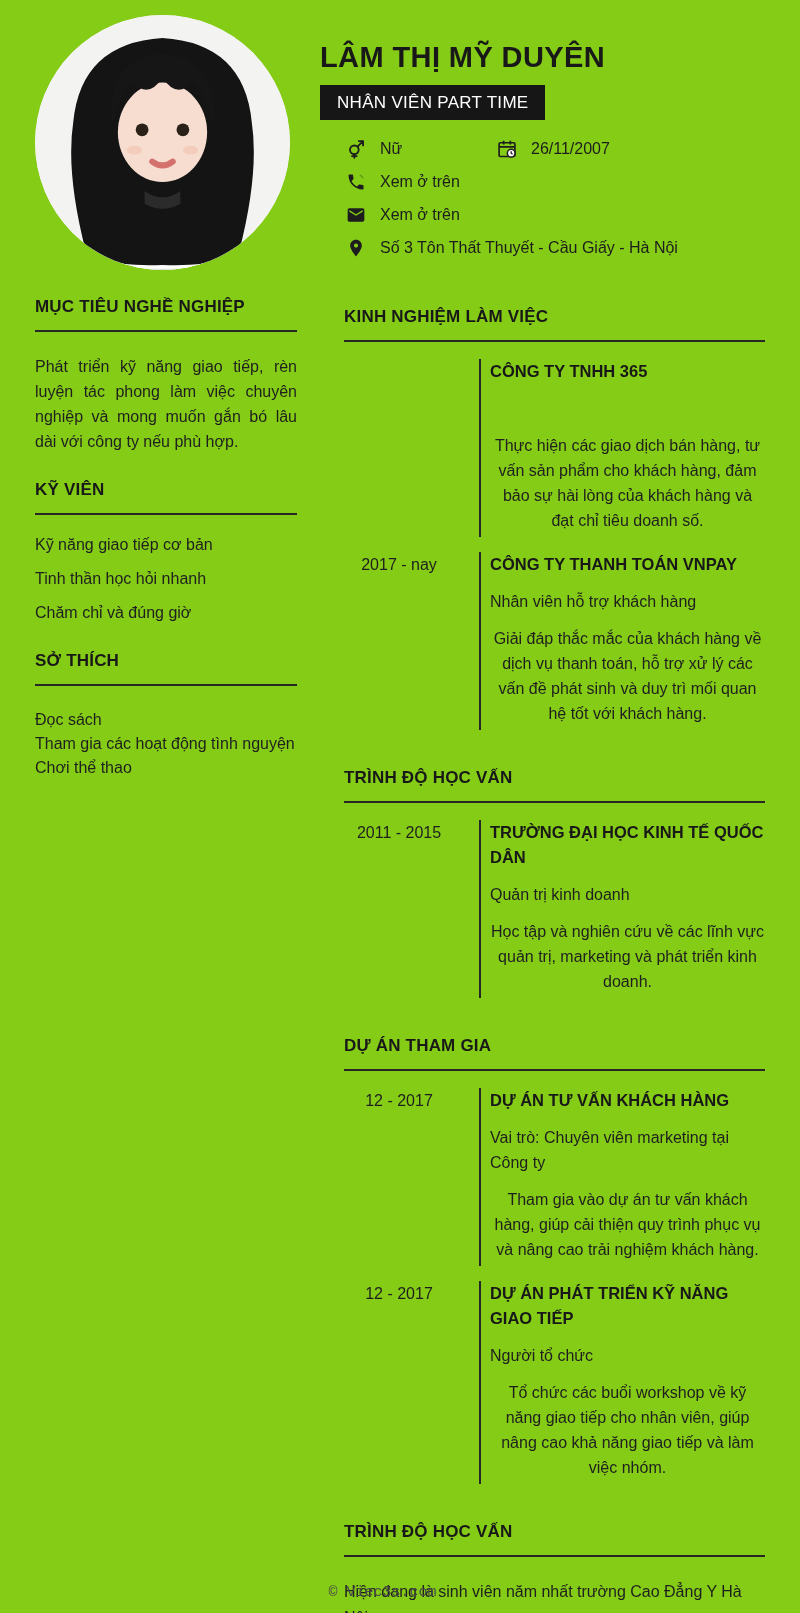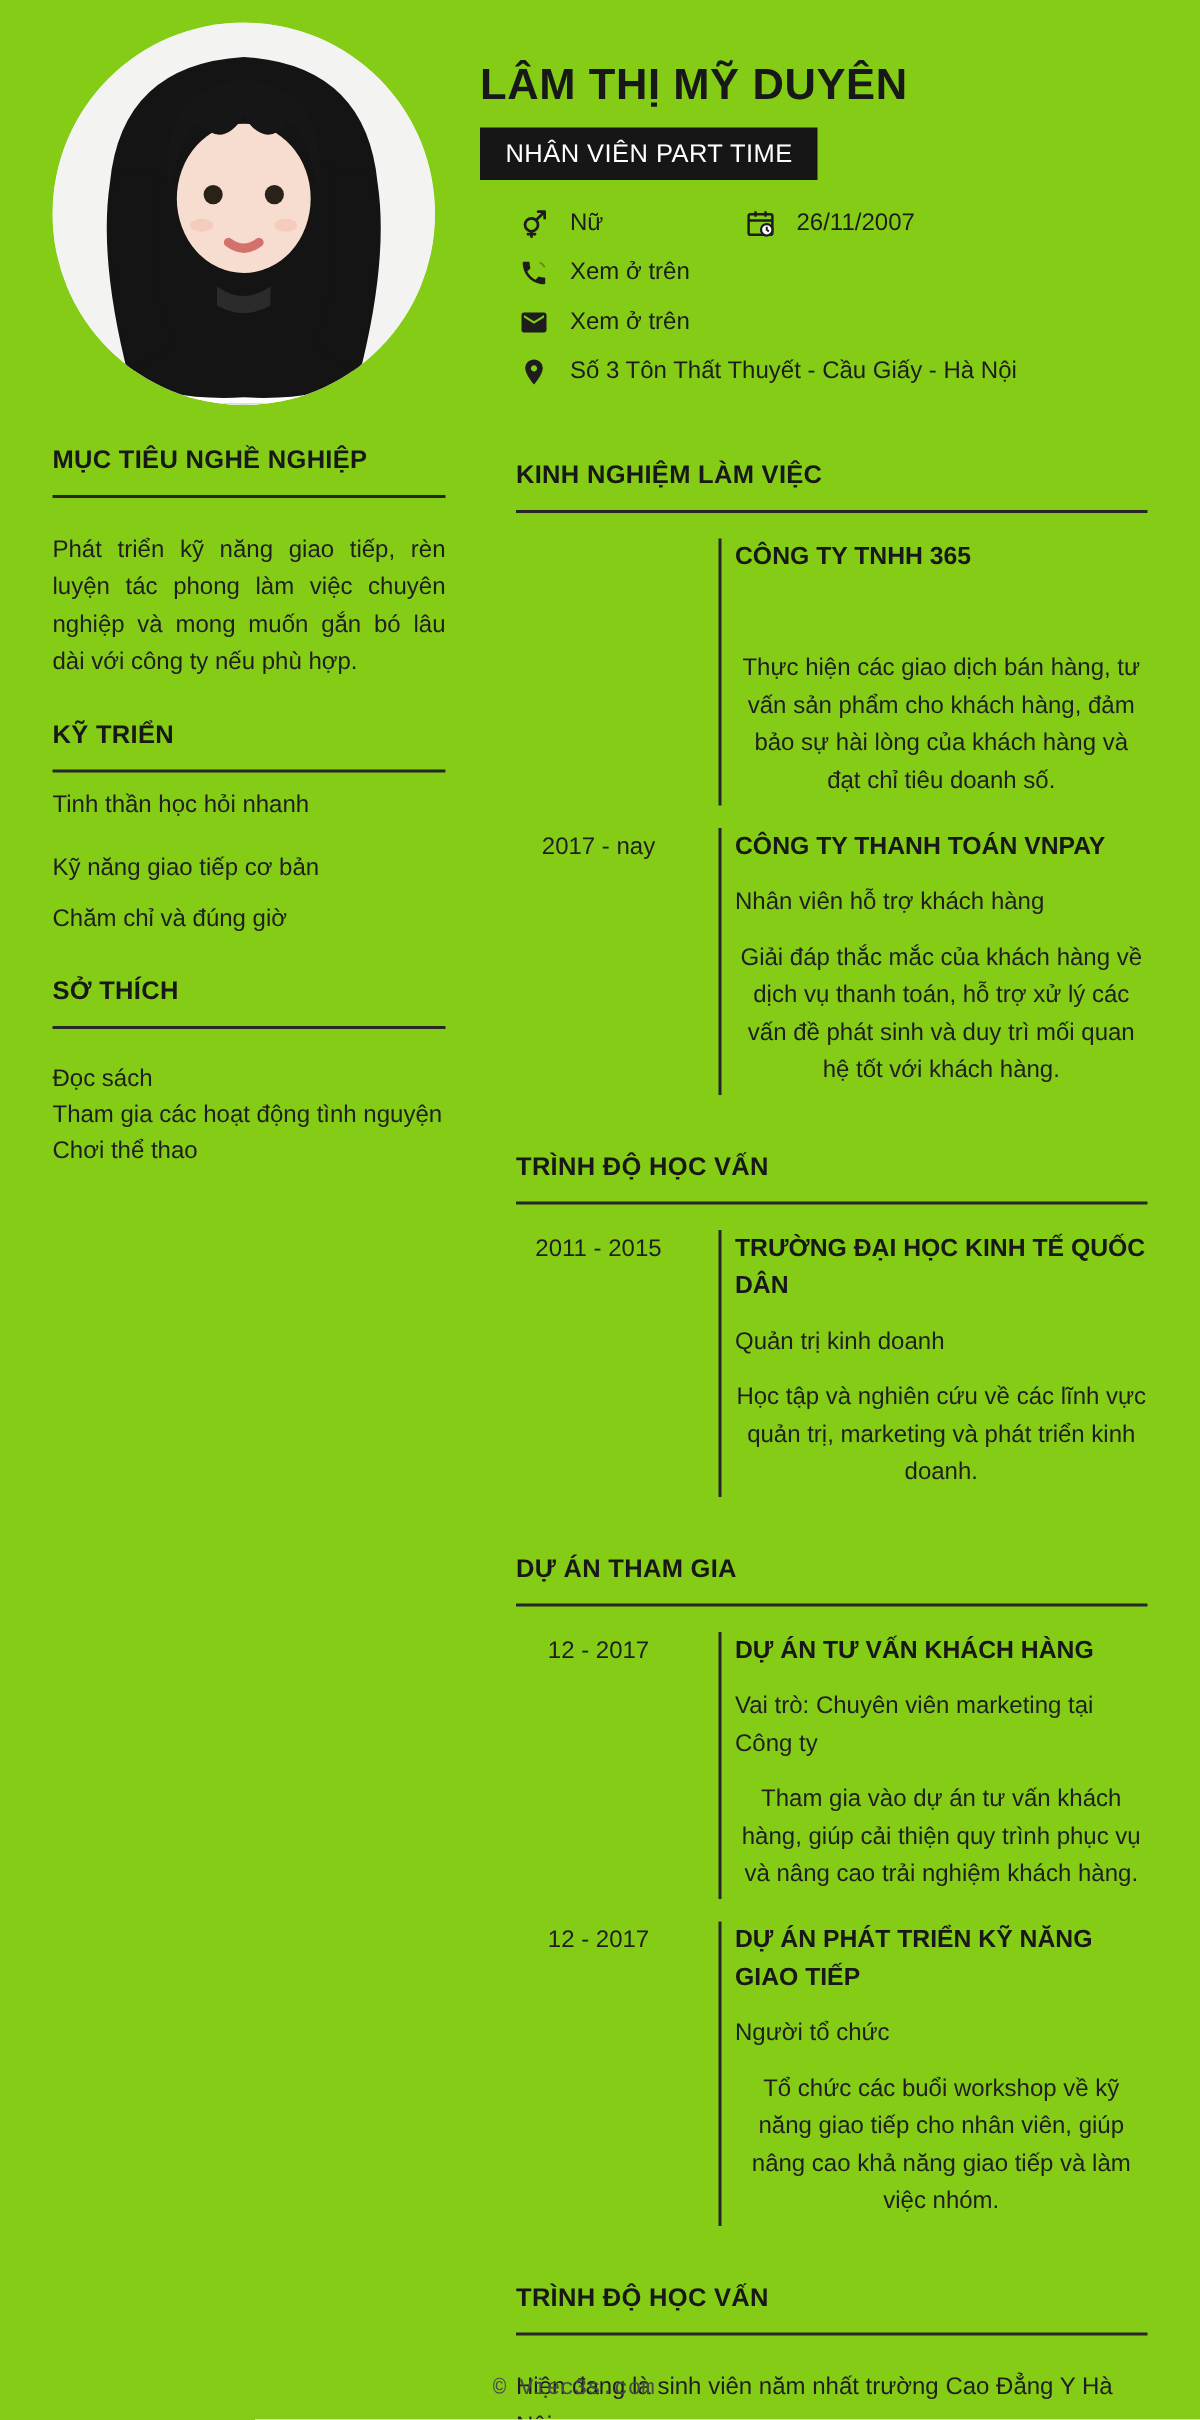--- a/index.html
+++ b/index.html
@@ -158,23 +158,23 @@
     </div>
   </div>
 
   <aside class="left-col">
     <section>
       <h2 class="sec">MỤC TIÊU NGHỀ NGHIỆP</h2>
       <p class="objective-text">Phát triển kỹ năng giao tiếp, rèn luyện tác phong làm việc chuyên nghiệp và mong muốn gắn bó lâu dài với công ty nếu phù hợp.</p>
     </section>
 
     <section>
-      <h2 class="sec">KỸ TRIỂN</h2>
+      <h2 class="sec">KỸ VIÊN</h2>
+      <p class="skill first">Kỹ năng giao tiếp cơ bản</p>
       <p class="skill">Tinh thần học hỏi nhanh</p>
-      <p class="skill first">Kỹ năng giao tiếp cơ bản</p>
       <p class="skill">Chăm chỉ và đúng giờ</p>
     </section>
 
     <section>
       <h2 class="sec">SỞ THÍCH</h2>
       <p class="interest first">Đọc sách</p>
       <p class="interest">Tham gia các hoạt động tình nguyện</p>
       <p class="interest">Chơi thể thao</p>
     </section>
   </aside>

